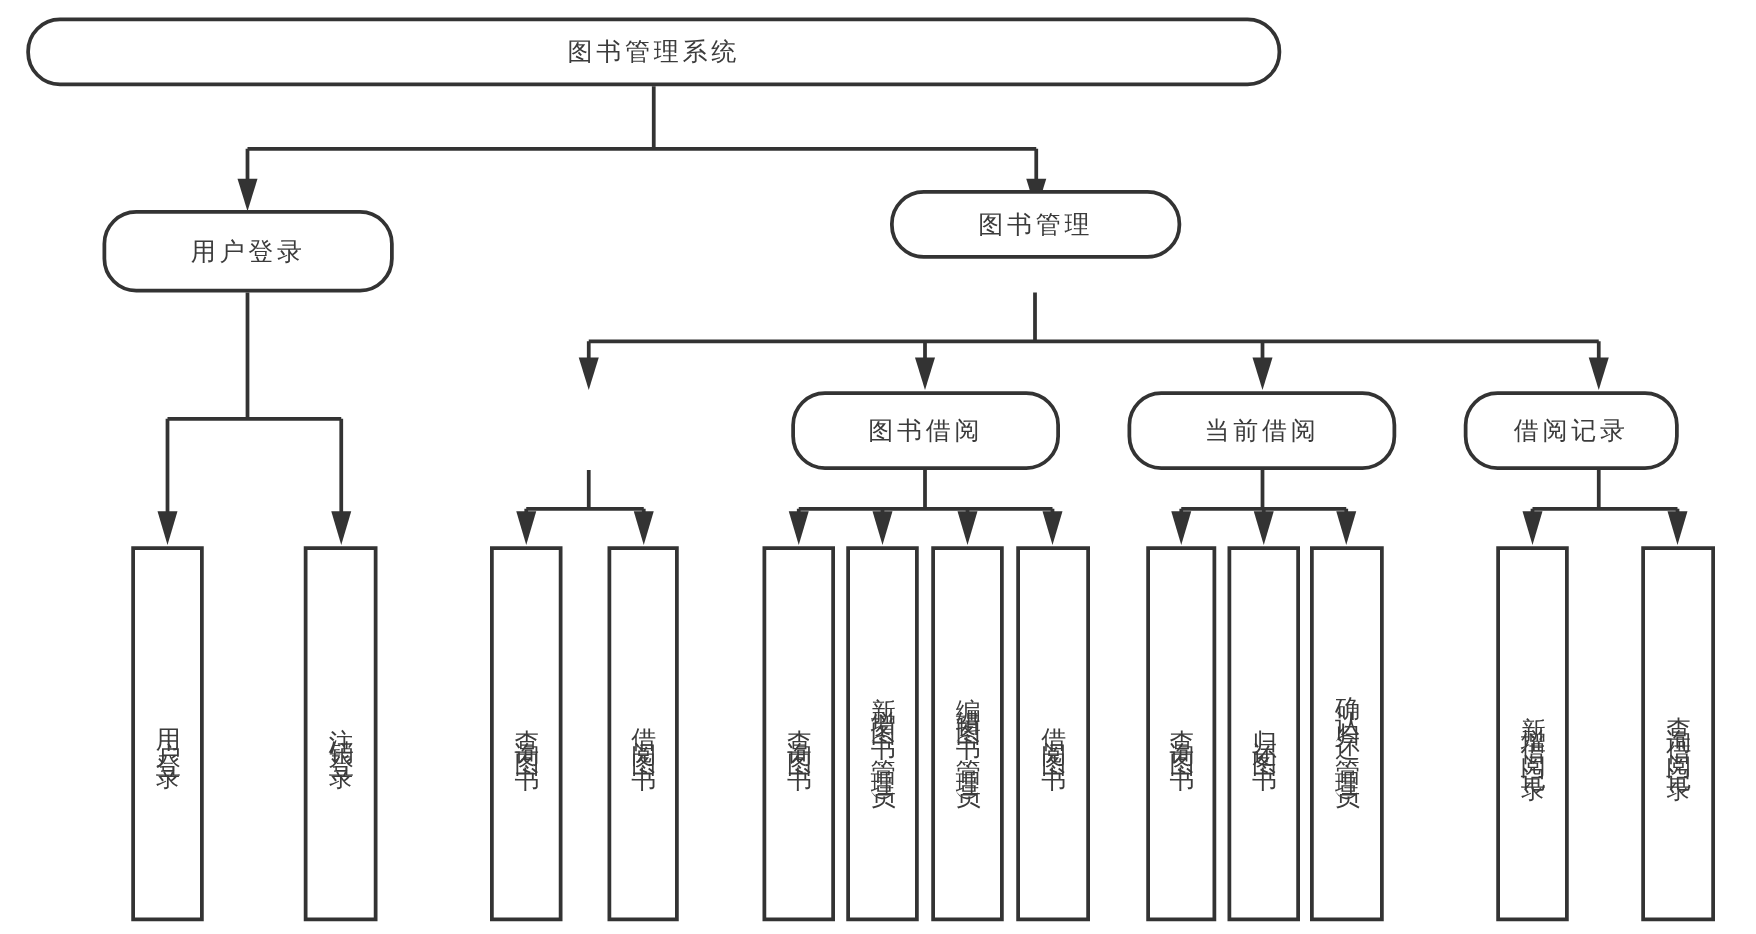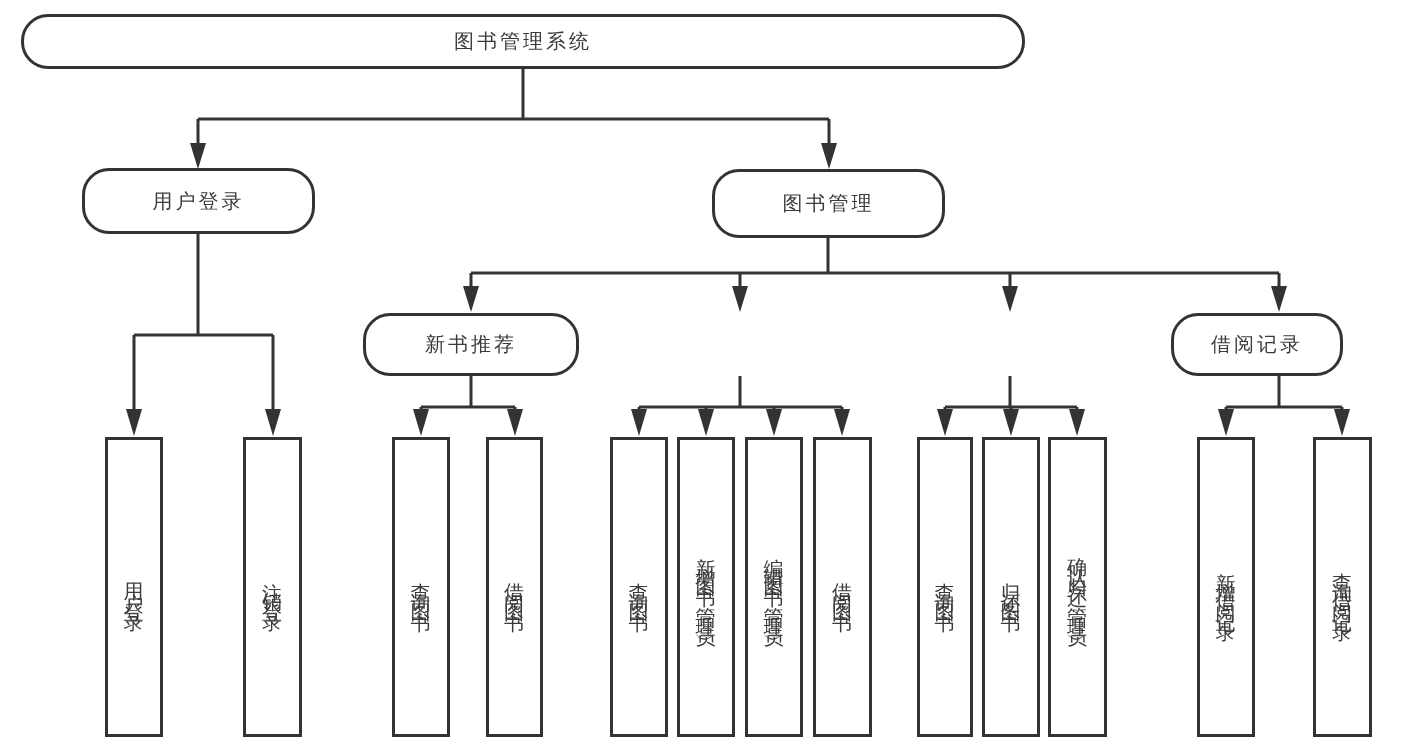--- a/index.html
+++ b/index.html
@@ -101,23 +101,24 @@
     <g>
       <path d="M1279 376 V407 M1226 407 H1342 M1226 407 V412 M1342 407 V412"></path>
       <polygon points="1218,409 1234,409 1226,436"></polygon>
       <polygon points="1334,409 1350,409 1342,436"></polygon>
     </g>
   </svg>
 
   <div class="node" style="left:21px; top:14px; width:1004px; height:55px;">图书管理系统</div>
 
   <div class="node" style="left:82px; top:168px; width:233px; height:66px;">用户登录</div>
-  <div class="node" style="left:712px; top:169px; width:233px; height:69px;">图书管理</div>
+  <div class="node" style="left:712px; top:152px; width:233px; height:55px;">图书管理</div>
 
-  <div class="node" style="left:363px; top:313px; width:216px; height:63px;">新书推荐</div>
+  <div class="node" style="left:633px; top:313px; width:215px; height:63px;">图书借阅</div>
+  <div class="node" style="left:902px; top:313px; width:215px; height:63px;">当前借阅</div>
   <div class="node" style="left:1171px; top:313px; width:172px; height:63px;">借阅记录</div>
 
   <div class="vnode" style="left:105px; top:437px; width:58px; height:300px;">
     <span class="vtext">用户登录</span>
   </div>
   <div class="vnode" style="left:243px; top:437px; width:59px; height:300px;">
     <span class="vtext">注销登录</span>
   </div>
 
   <div class="vnode" style="left:392px; top:437px; width:58px; height:300px;">

